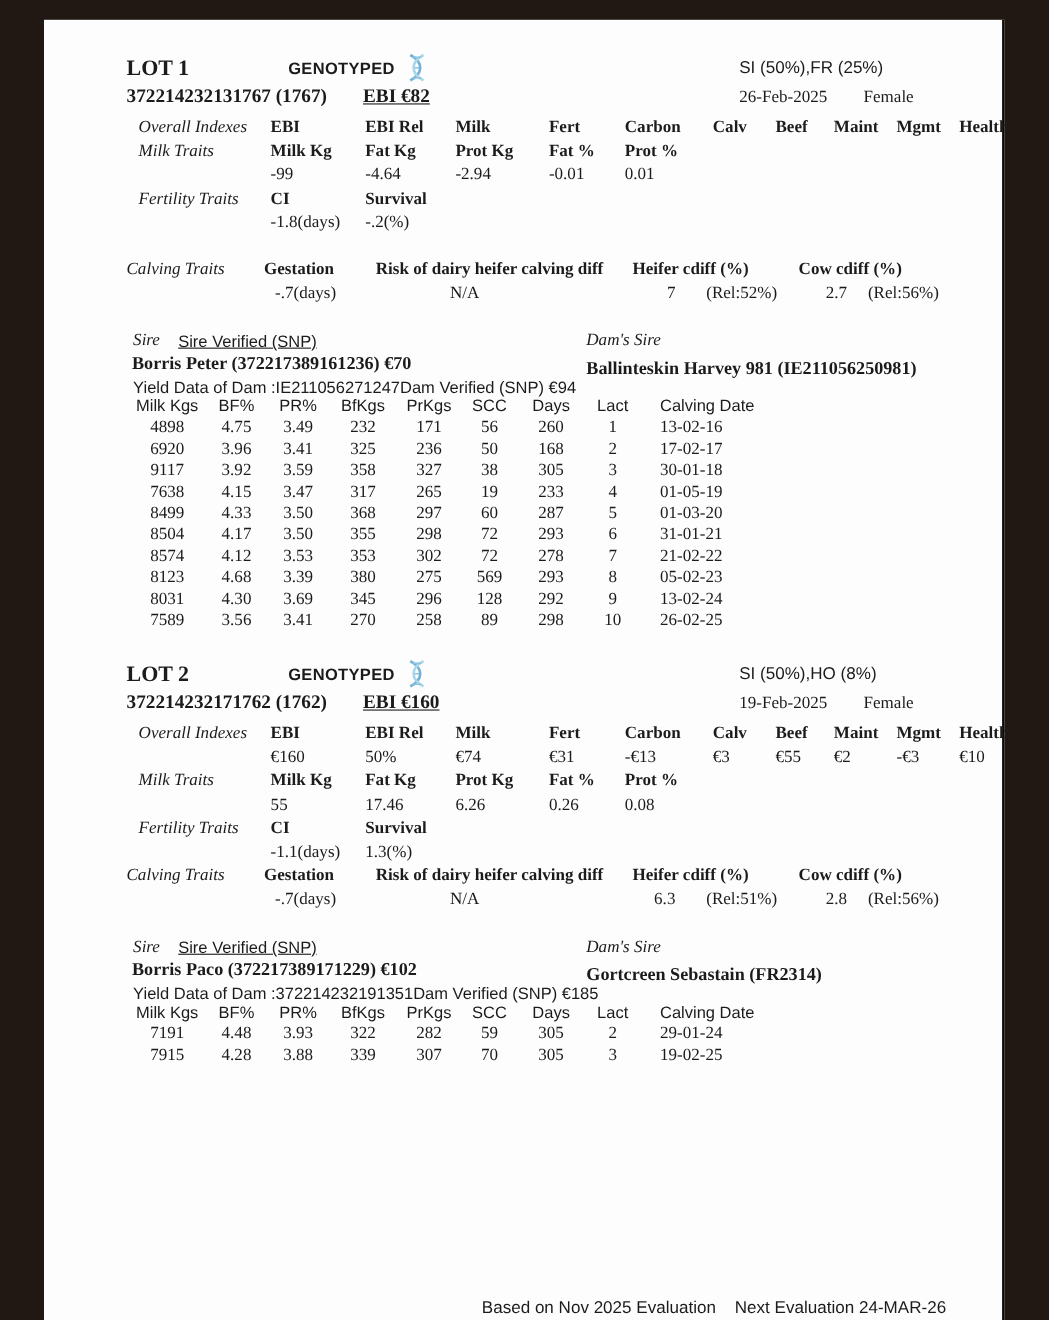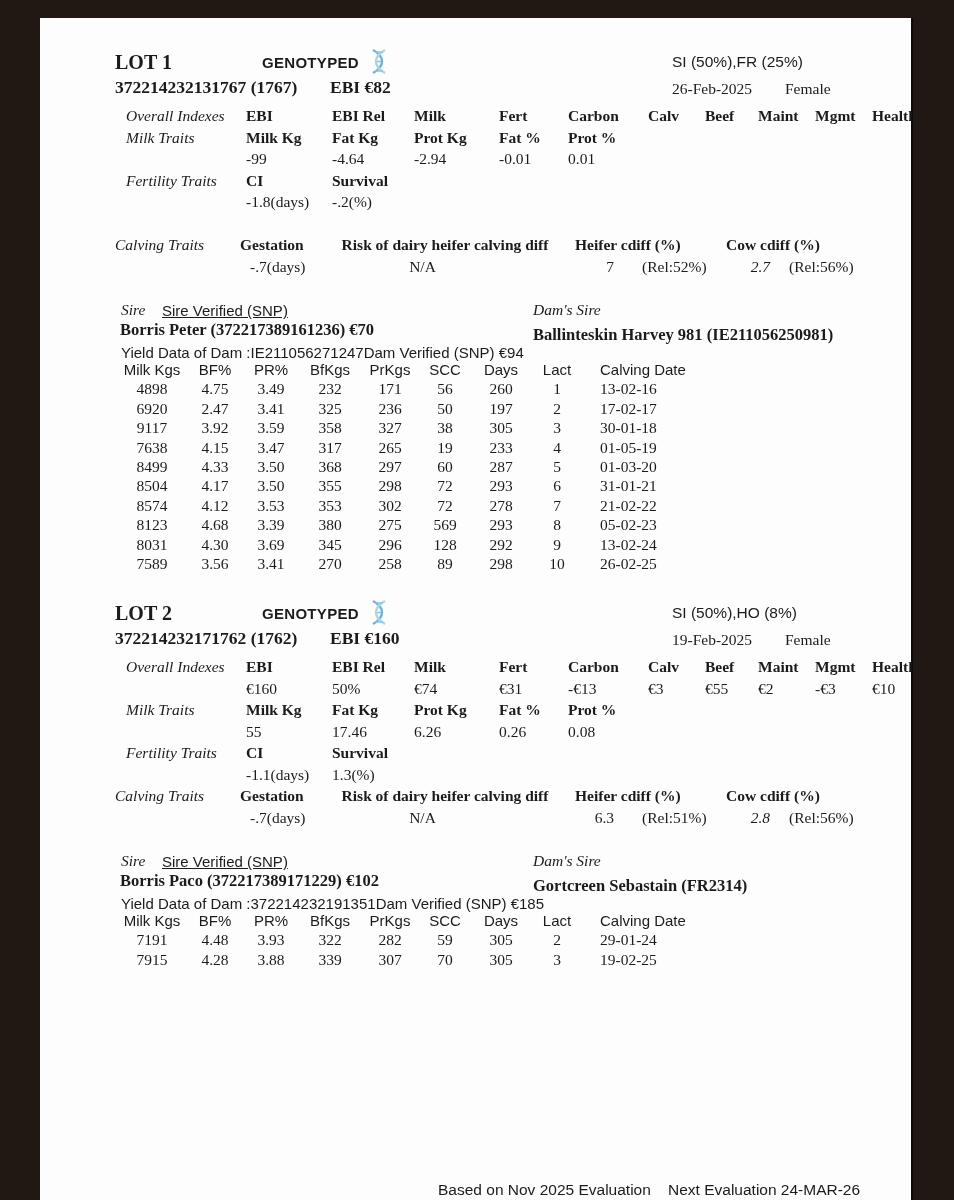--- a/index.html
+++ b/index.html
@@ -16,21 +16,21 @@
   .lot span,.lot td,.lot div{white-space:nowrap;}
 
   
   .lot-head,.lot-sub{position:absolute;left:0;width:100%;height:26px;}
   .lot-head{top:2px;text-align:center;} .lot-sub{top:29px;}
   .lot-num{position:absolute;left:0;top:0;font:bold 20px/24px "Liberation Serif",serif;}
   .geno{position:absolute;left:147px;top:4px;font:bold 15px/18px "Liberation Sans",sans-serif;letter-spacing:.3px;}
   .dna{position:absolute;left:254px;top:-2px;width:20px;height:27px;}
   .breed{position:absolute;left:557px;top:3px;font:15.5px/18px "Liberation Sans",sans-serif;}
   .tag{position:absolute;left:0;top:0;font:bold 17.5px/21px "Liberation Serif",serif;}
-  .ebi{position:absolute;left:215px;top:0;font:bold 17.5px/21px "Liberation Serif",serif;}
+  .ebi{position:absolute;left:215px;top:0;font:bold 17.5px/21px "Liberation Serif",serif;text-decoration:underline;}
   .dob{position:absolute;left:557px;top:2px;font:15.5px/19px "Liberation Serif",serif;}
   .sex{position:absolute;left:670px;top:2px;font:15.5px/19px "Liberation Serif",serif;}
 
   
   table{border-collapse:collapse;table-layout:fixed;}
   .traits,.calv{position:absolute;left:0;width:792px;}
   .traits{top:57px;margin-left:11px;} .calv{top:186px;}
   .traits td,.calv td{
     padding:0;height:21.5px;vertical-align:middle;
     font:15.5px/21.5px "Liberation Serif",serif;overflow:visible;
@@ -38,21 +38,21 @@
   td.lbl{font-style:italic;}
   td.h{font-weight:bold;}
   .calv .risk-h{text-align:center;}
   .calv .risk-val{text-align:center;padding-right:45px;}
   .calv .g-h{padding-left:5px;}
   .calv .g-val{padding-left:15px;}
   .calv .hc-h{padding-left:10px;}
   .calv .cc-h{padding-left:4px;}
   .calv .n1{text-align:right;padding-right:26px;}
   .calv .rel1{padding-left:2px;}
-  .calv .n2{text-align:right;padding-right:14px;font-style:italic;}
+  .calv .n2{text-align:right;padding-right:14px;}
   .calv .rel2{padding-left:5px;}
 
   
   .sirewrap{position:absolute;left:0;top:253px;width:796px;height:330px;}
   .sire-lbl{position:absolute;left:6px;top:0;font:italic 15.5px/18px "Liberation Serif",serif;}
   .sire-ver{position:absolute;left:47px;top:1px;font:15px/18px "Liberation Sans",sans-serif;text-decoration:underline;}
   .dam-lbl{position:absolute;left:418px;top:0;font:italic 15.5px/18px "Liberation Serif",serif;}
   .sire-name{position:absolute;left:5px;top:19px;font:bold 16.5px/20px "Liberation Serif",serif;}
   .dam-name{position:absolute;left:418px;top:24px;font:bold 16.5px/20px "Liberation Serif",serif;}
   .yield-title{position:absolute;left:6px;top:43px;font:15px/18px "Liberation Sans",sans-serif;}
@@ -219,26 +219,26 @@
               <td>3.49</td>
               <td>232</td>
               <td>171</td>
               <td>56</td>
               <td>260</td>
               <td>1</td>
               <td>13-02-16</td>
             </tr>
             <tr>
               <td>6920</td>
-              <td>2.47</td>
+              <td>3.96</td>
               <td>3.41</td>
               <td>325</td>
               <td>236</td>
               <td>50</td>
-              <td>197</td>
+              <td>168</td>
               <td>2</td>
               <td>17-02-17</td>
             </tr>
             <tr>
               <td>9117</td>
               <td>3.92</td>
               <td>3.59</td>
               <td>358</td>
               <td>327</td>
               <td>38</td>

